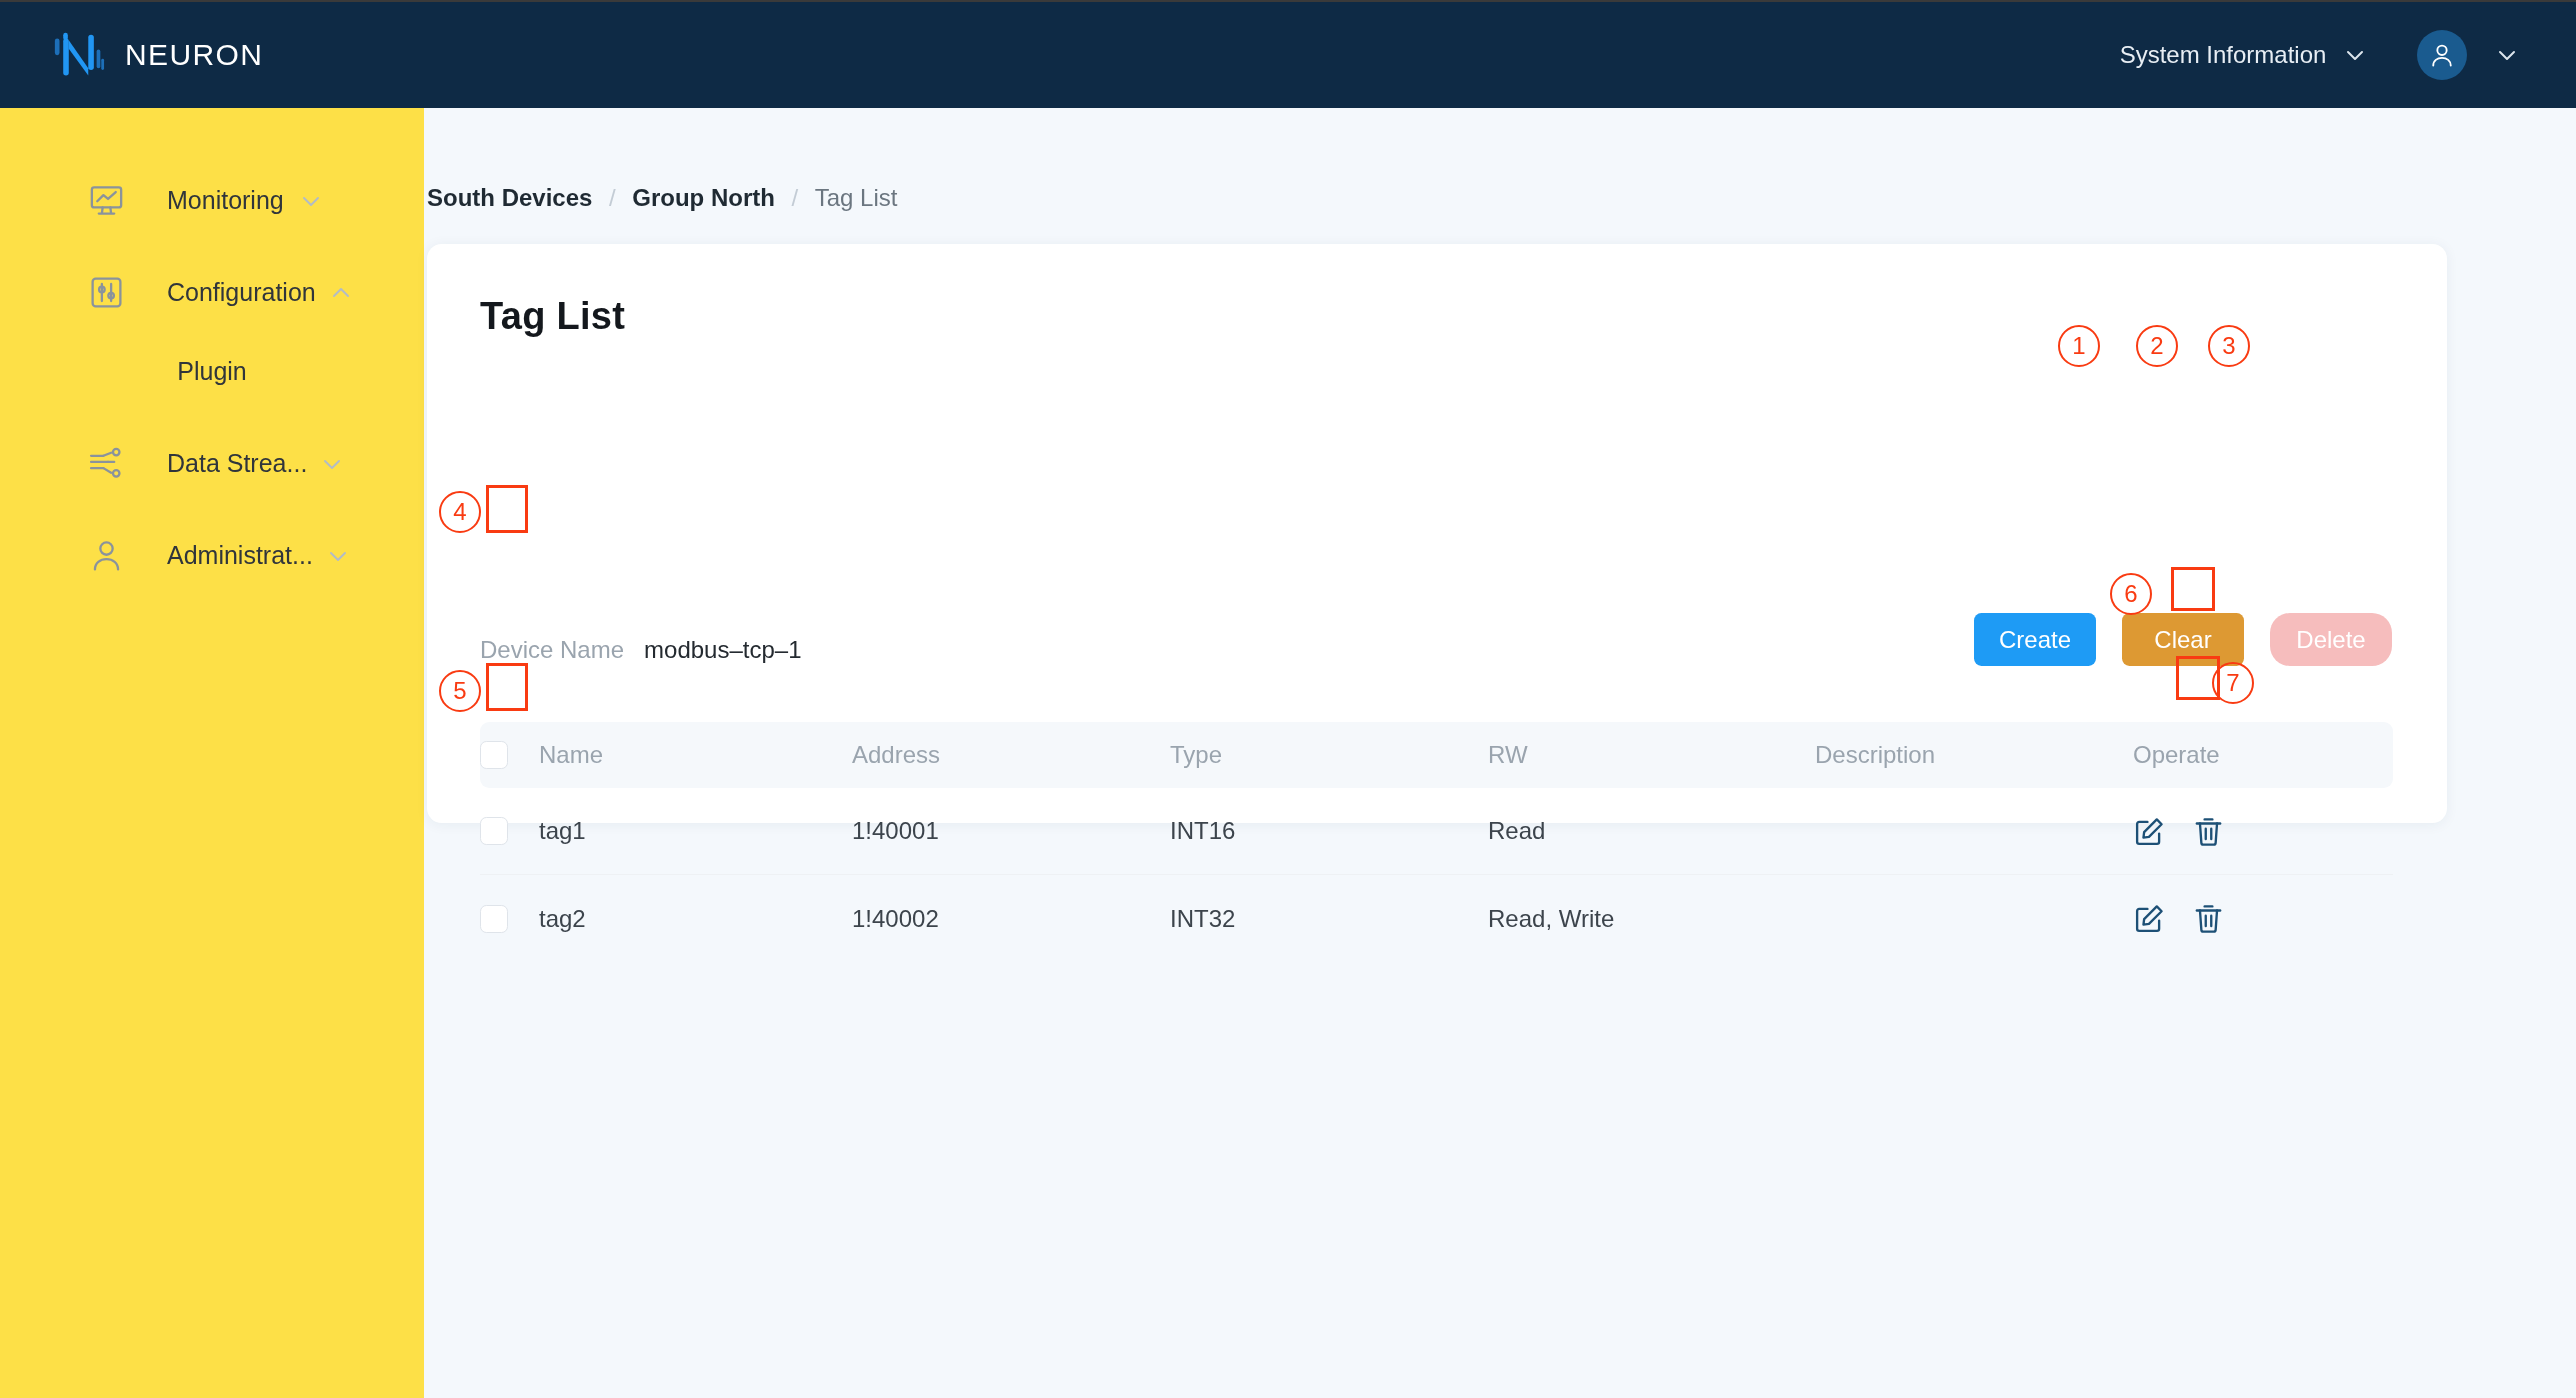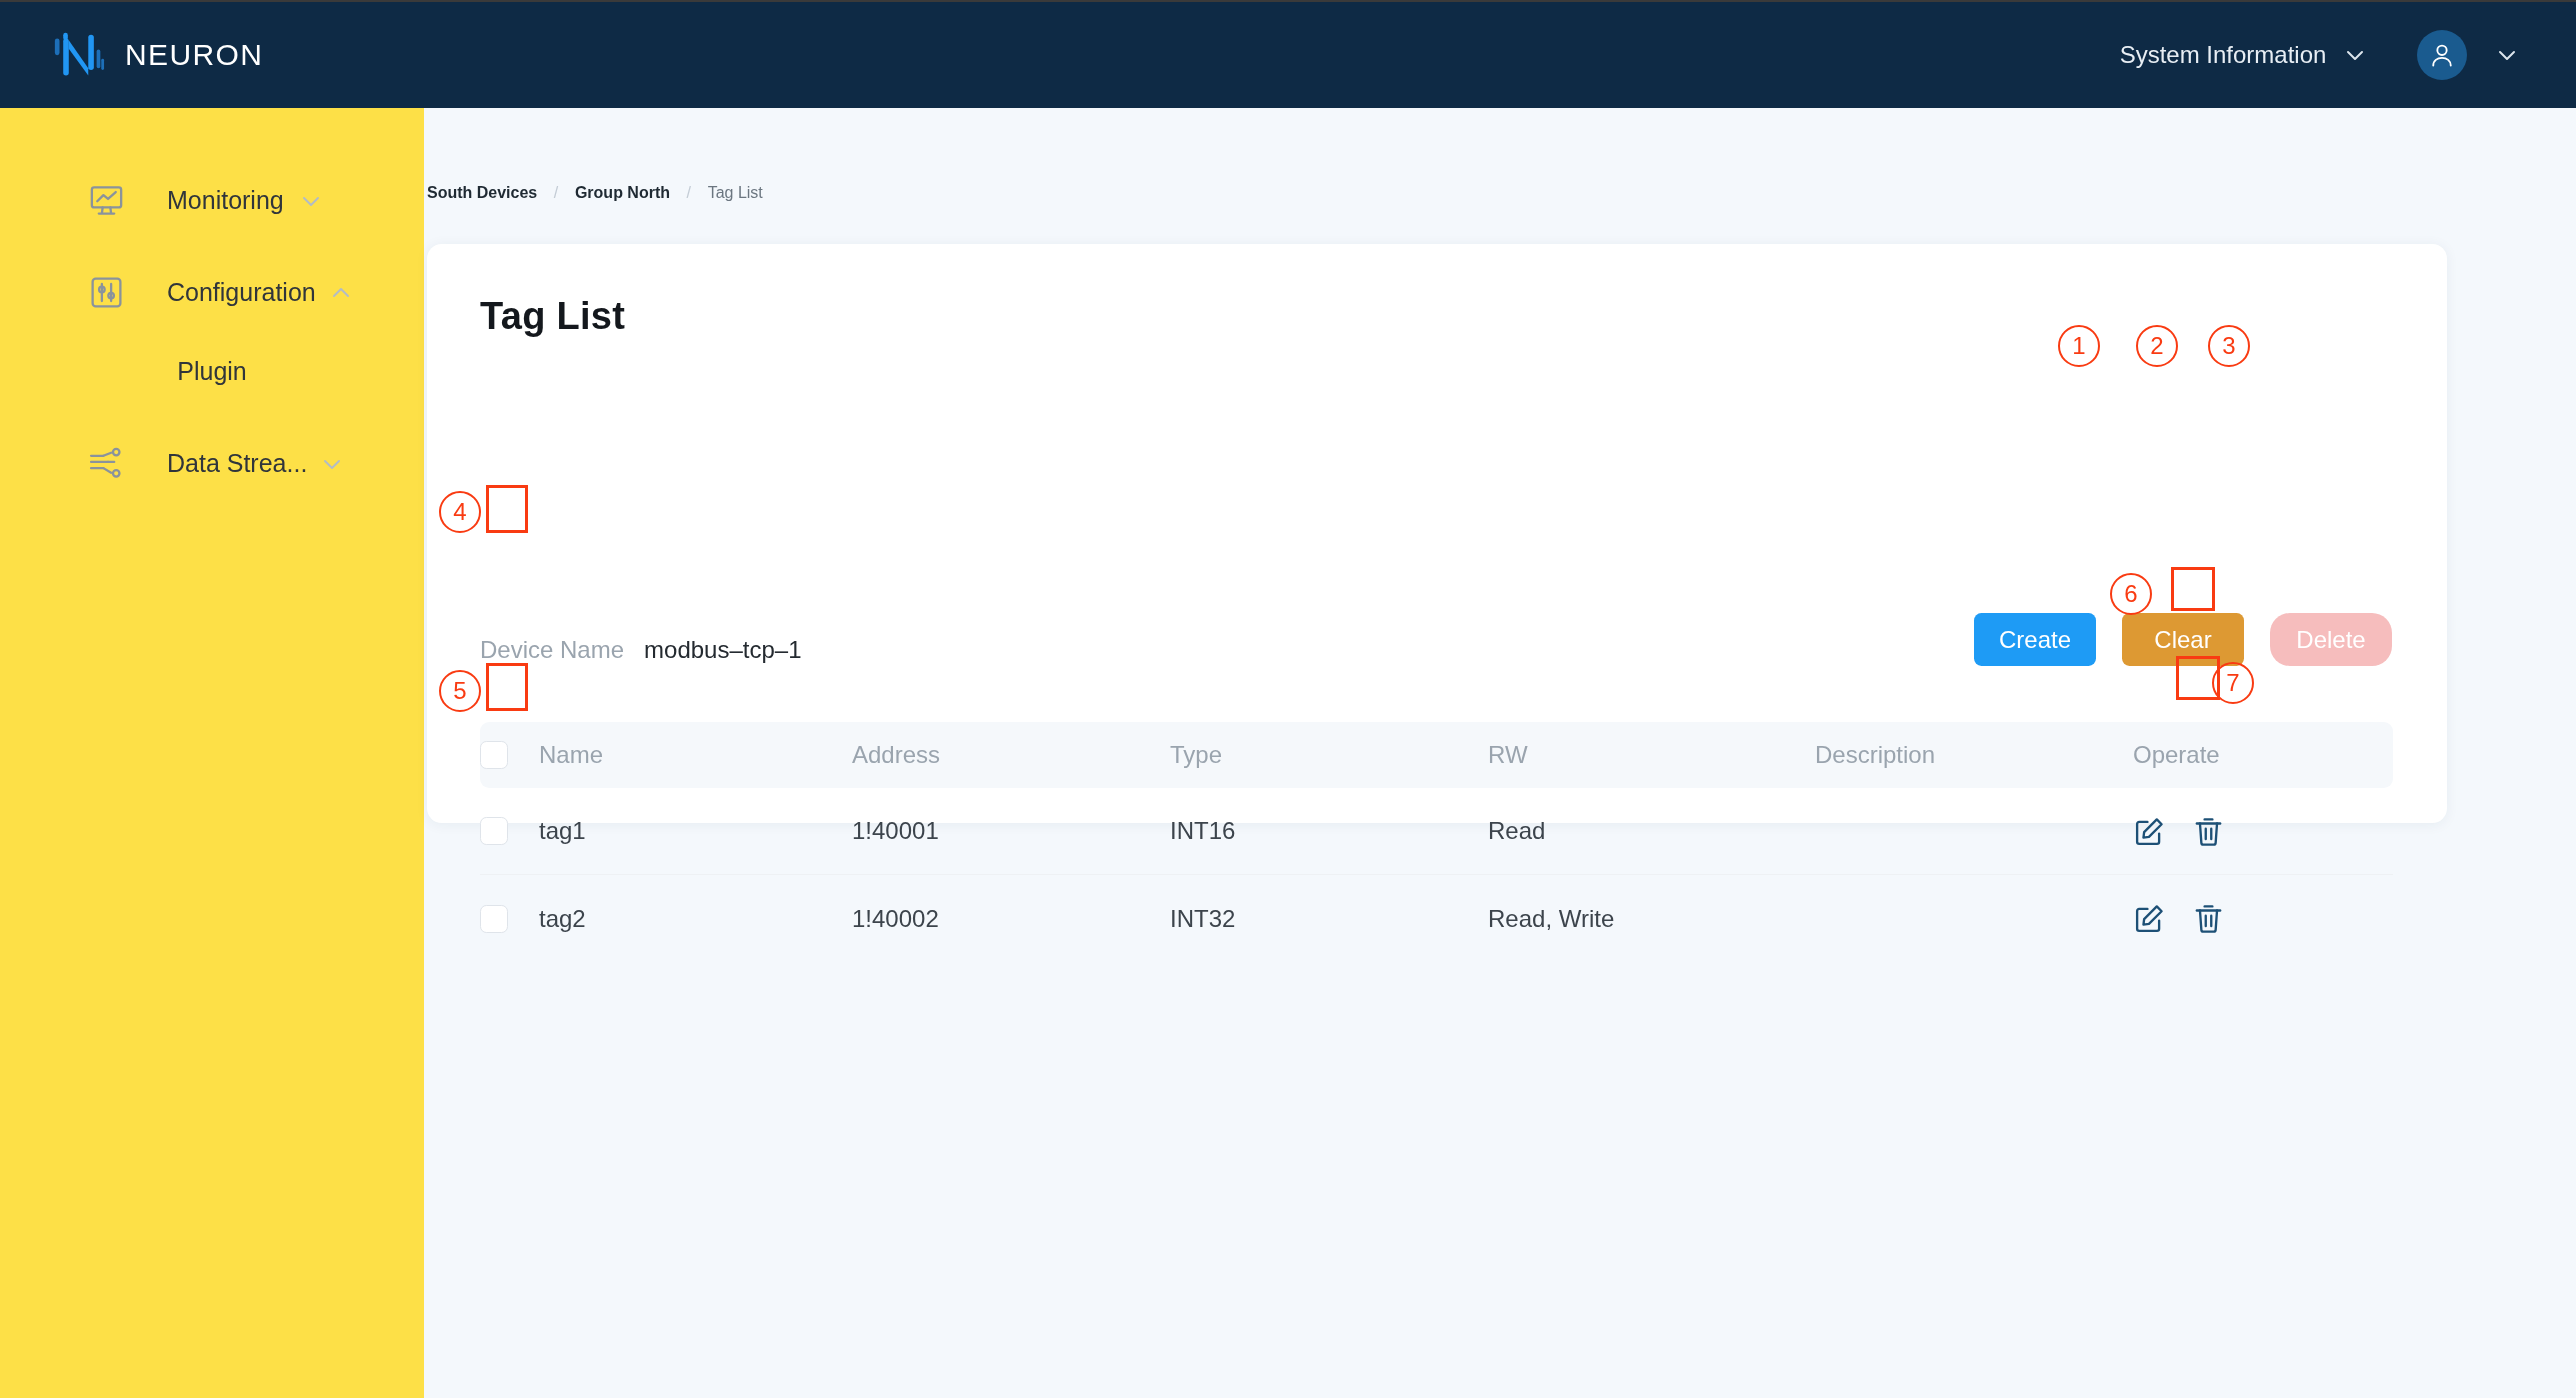--- a/index.html
+++ b/index.html
@@ -59,21 +59,21 @@
     border-radius:11px; cursor:pointer;
   }
   .subitem.active{
     background:#1e9bf5; color:#ffffff;
     box-shadow:0 9.2px 24px rgba(30,155,245,.40);
   }
 
   
   .breadcrumb{
     position:absolute; left:427px; top:184px;
-    display:flex; align-items:center; font-size:16px;justify-content:flex-end;
+    display:flex; align-items:center; font-size:24px;justify-content:flex-end;
   }
   .bc-link{ color:#1f2a33; font-weight:700; cursor:pointer; }
   .bc-sep{ color:#c3ccd5; margin:0 16.6px; font-weight:400; }
   .bc-current{ color:#6b7680; font-weight:400; }
 
   
   .card{
     position:absolute; left:427px; top:244px;
     width:2020px; height:579px;
     background:#ffffff; border-radius:14.7px;
@@ -241,20 +241,34 @@
       </svg>
     </span>
     <span class="nav-label">Data Strea...</span>
     <span class="nav-arrow tight">
       <svg viewBox="0 0 24 24" fill="none" stroke="#b3bcc5" stroke-width="2" stroke-linecap="round" stroke-linejoin="round">
           <polyline points="5,9 12,16 19,9"></polyline>
         </svg>
     </span>
   </div>
 
+  <div class="nav-group">
+    <span class="nav-ico">
+      <svg viewBox="0 0 24 24" fill="none" stroke="#8a939c" stroke-width="1.5" stroke-linecap="round" stroke-linejoin="round">
+        <circle cx="12" cy="7.5" r="4"></circle>
+          <path d="M4.5 21c0-4.2 3.4-6.6 7.5-6.6s7.5 2.4 7.5 6.6"></path>
+      </svg>
+    </span>
+    <span class="nav-label">Administrat...</span>
+    <span class="nav-arrow tight">
+      <svg viewBox="0 0 24 24" fill="none" stroke="#b3bcc5" stroke-width="2" stroke-linecap="round" stroke-linejoin="round">
+          <polyline points="5,9 12,16 19,9"></polyline>
+        </svg>
+    </span>
+  </div>
 </div>
 
 <div class="breadcrumb">
   <span class="bc-link">South Devices</span>
   <span class="bc-sep">/</span>
   <span class="bc-link">Group North</span>
   <span class="bc-sep">/</span>
   <span class="bc-current">Tag List</span>
 </div>
 

